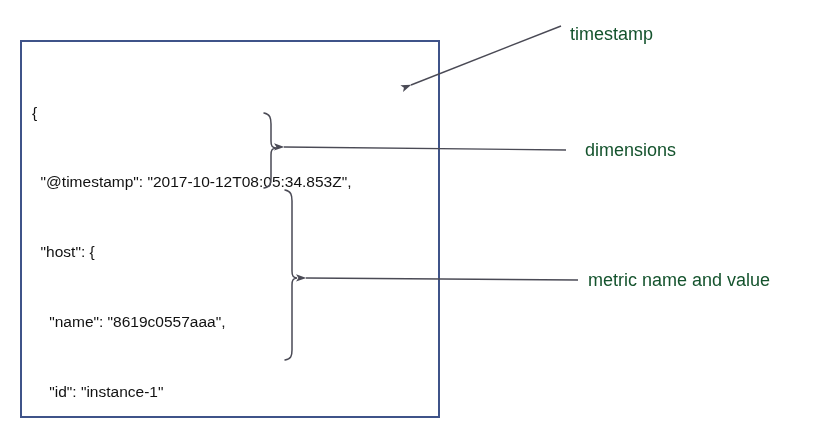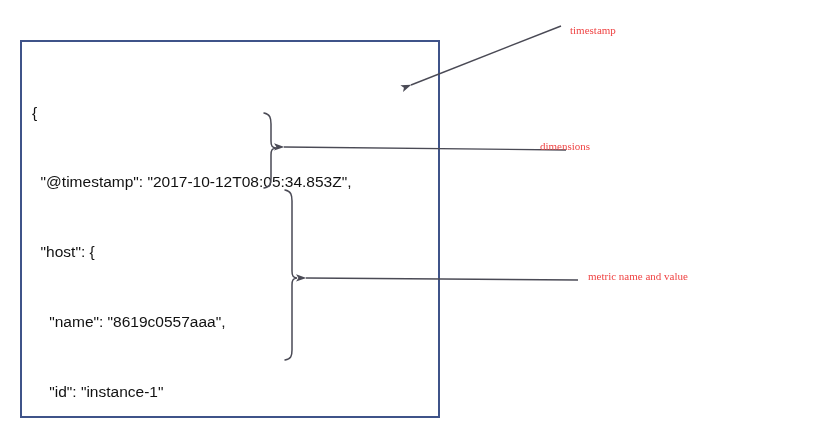--- a/index.html
+++ b/index.html
@@ -49,27 +49,27 @@
     position: absolute;
     left: 0;
     top: 0;
     width: 817px;
     height: 437px;
     pointer-events: none;
   }
 
   .callout-label {
     position: absolute;
-    font-family: Liberation Serif, serif;
-    font-size: 11px;
-    color: #ef4444;
+    font-family: Liberation Sans, sans-serif;
+    font-size: 18px;
+    color: #14532d;
     white-space: nowrap;
   }
   #label-timestamp { left: 570px; top: 24px; }
-  #label-dimensions { left: 540px; top: 140px; }
+  #label-dimensions { left: 585px; top: 140px; }
   #label-metric { left: 588px; top: 270px; text-align: center; }
 </style>
 </head>
 <body>
 
 <div id="json-box">
   <div id="json-code">
     <span class="json-line">{</span>
     <span class="json-line">  "@timestamp": "2017-10-12T08:05:34.853Z",</span>
     <span class="json-line">  "host": {</span>

